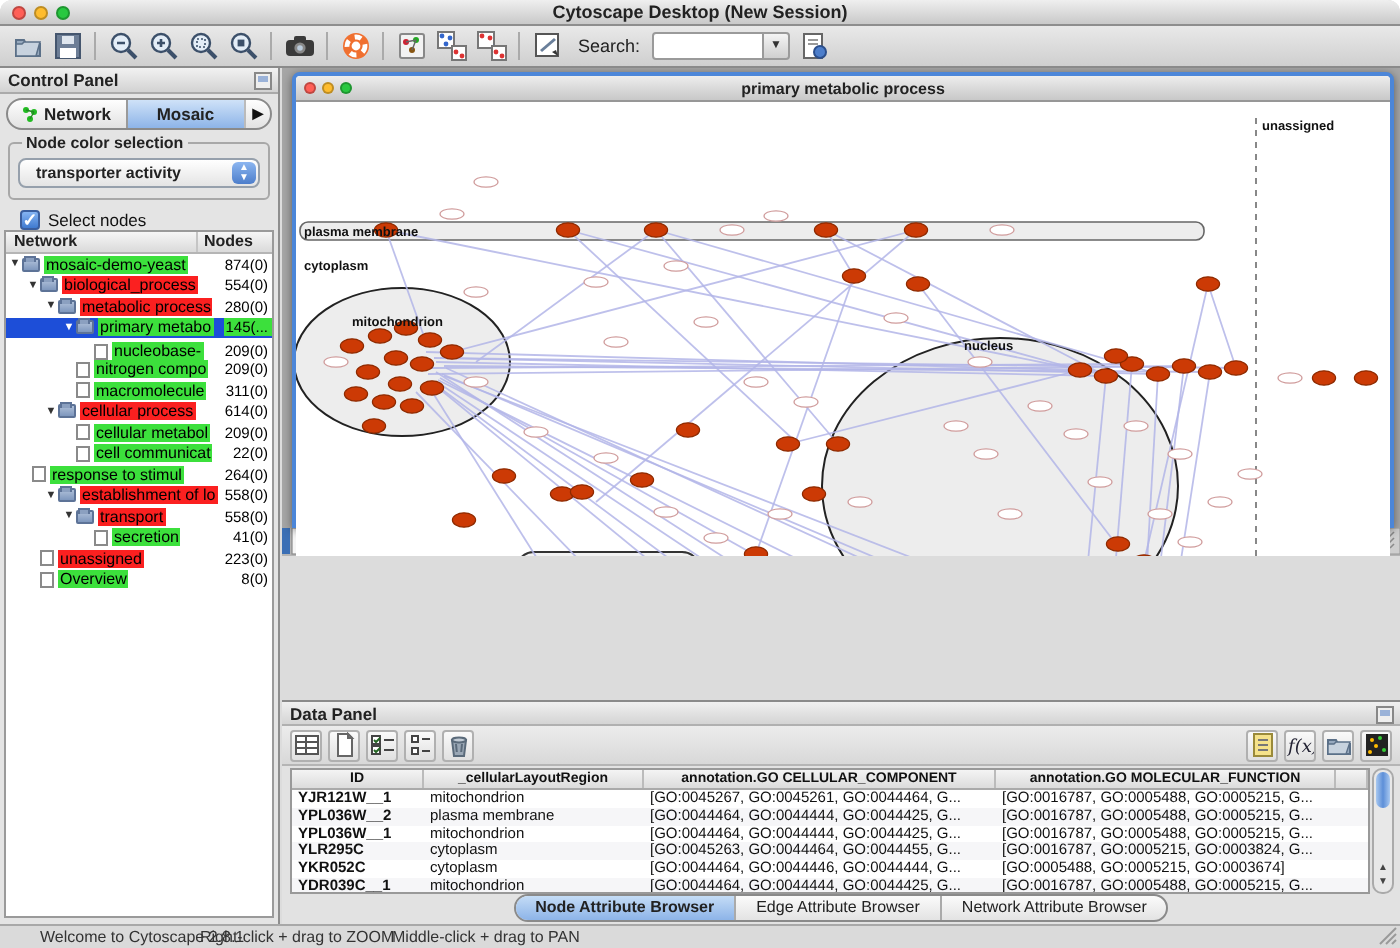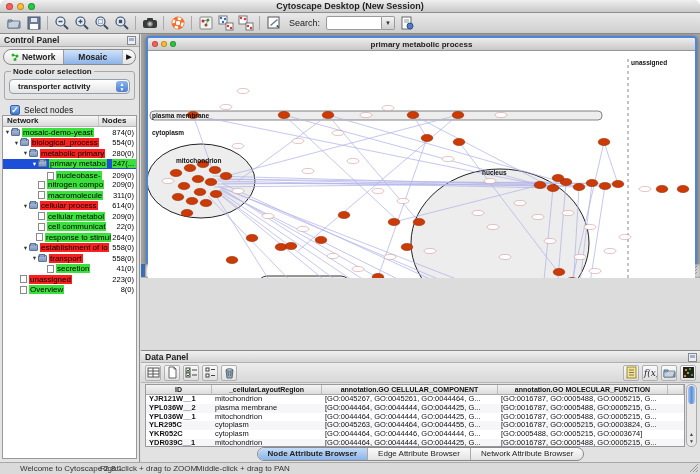--- a/index.html
+++ b/index.html
@@ -294,28 +294,28 @@
           </div>
           <div class="tree-row" style="padding-left: 10px;">
             <span class="expander">▼</span>
             <span class="ticon folder"></span>
             <span class="tlabel red">biological_process</span>
             <span class="tcount">554(0)</span>
           </div>
           <div class="tree-row" style="padding-left: 19px;">
             <span class="expander">▼</span>
             <span class="ticon folder"></span>
-            <span class="tlabel red">metabolic primary</span>
+            <span class="tlabel red">metabolic process</span>
             <span class="tcount">280(0)</span>
           </div>
           <div class="tree-row selected" style="padding-left: 28px;">
             <span class="expander">▼</span>
             <span class="ticon folder"></span>
             <span class="tlabel green">primary metabo</span>
-            <span class="tcount hl">247(...</span>
+            <span class="tcount hl">145(...</span>
           </div>
           <div class="tree-row" style="padding-left: 37px; align-items: flex-end;">
             <span class="expander"></span>
             <span class="ticon file"></span>
             <span class="tlabel green">nucleobase-</span>
             <span class="tcount">209(0)</span>
           </div>
           <div class="tree-row" style="padding-left: 28px;">
             <span class="expander"></span>
             <span class="ticon file"></span>
@@ -339,21 +339,21 @@
             <span class="ticon file"></span>
             <span class="tlabel green">cellular metabol</span>
             <span class="tcount">209(0)</span>
           </div>
           <div class="tree-row" style="padding-left: 28px;">
             <span class="expander"></span>
             <span class="ticon file"></span>
             <span class="tlabel green">cell communicat</span>
             <span class="tcount">22(0)</span>
           </div>
-          <div class="tree-row" style="padding-left: 26px;">
+          <div class="tree-row" style="padding-left: 6px;">
             <span class="expander"></span>
             <span class="ticon file"></span>
             <span class="tlabel green">response to stimul</span>
             <span class="tcount">264(0)</span>
           </div>
           <div class="tree-row" style="padding-left: 19px;">
             <span class="expander">▼</span>
             <span class="ticon folder"></span>
             <span class="tlabel red">establishment of lo</span>
             <span class="tcount">558(0)</span>

